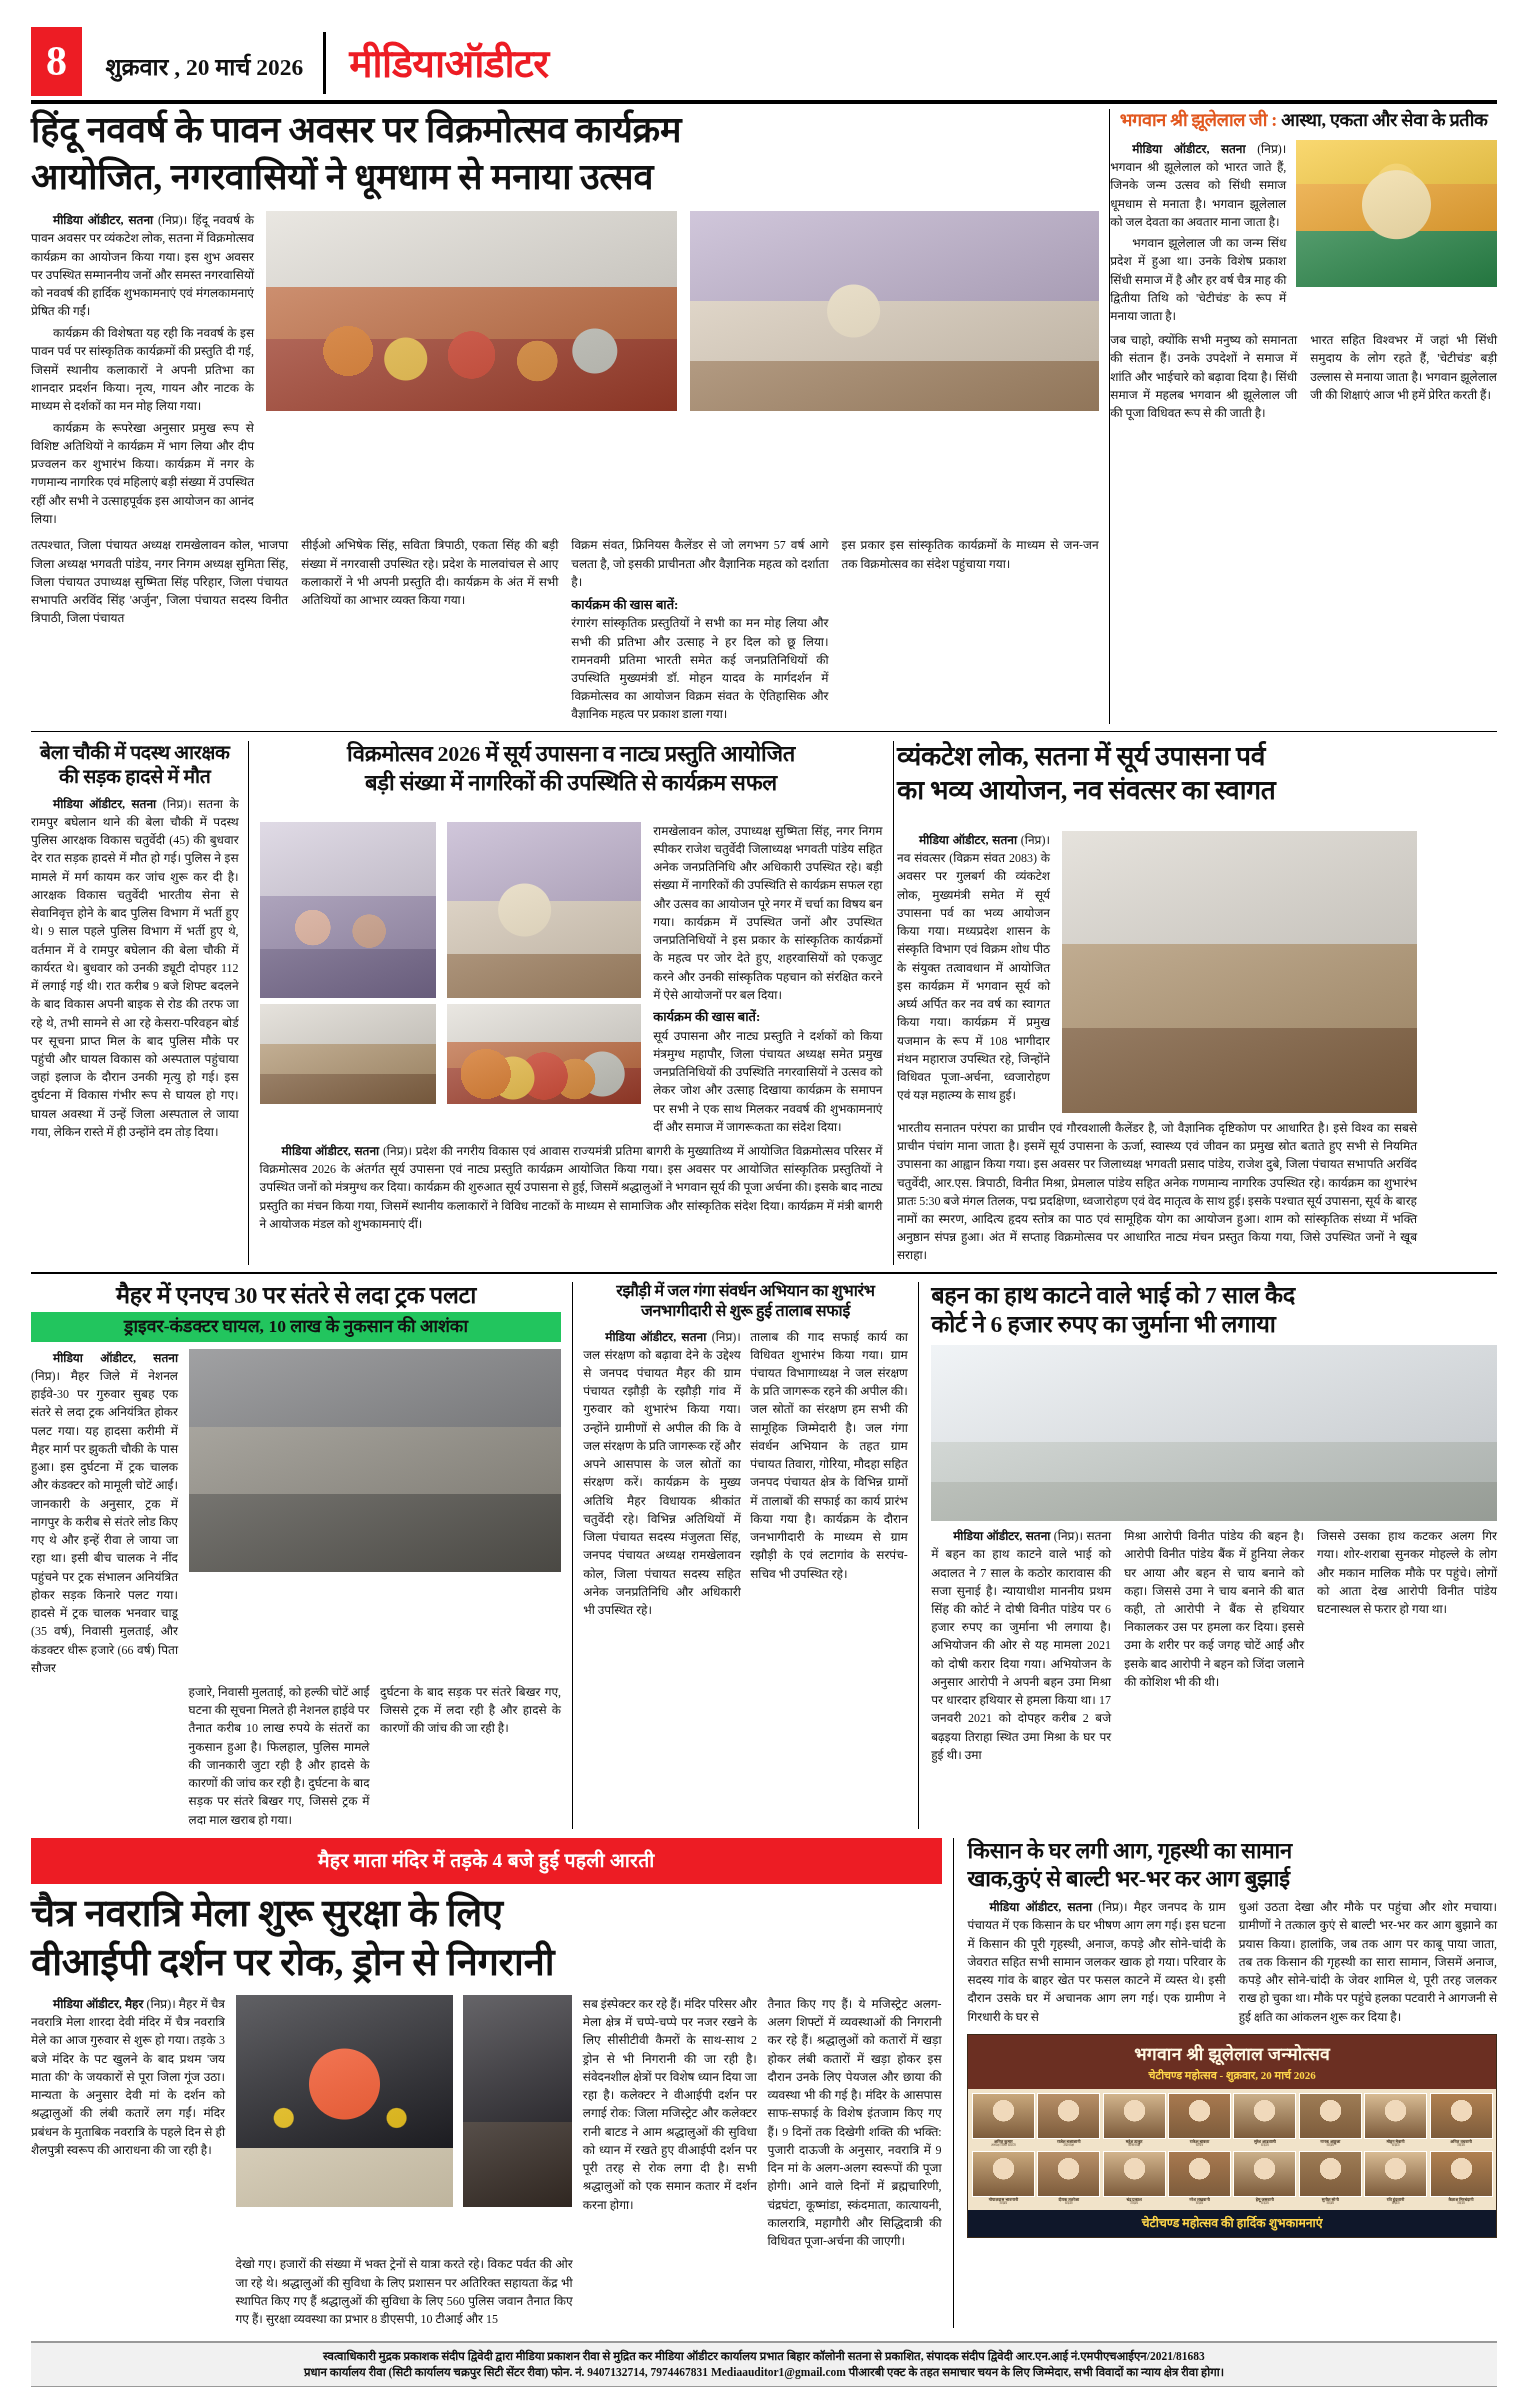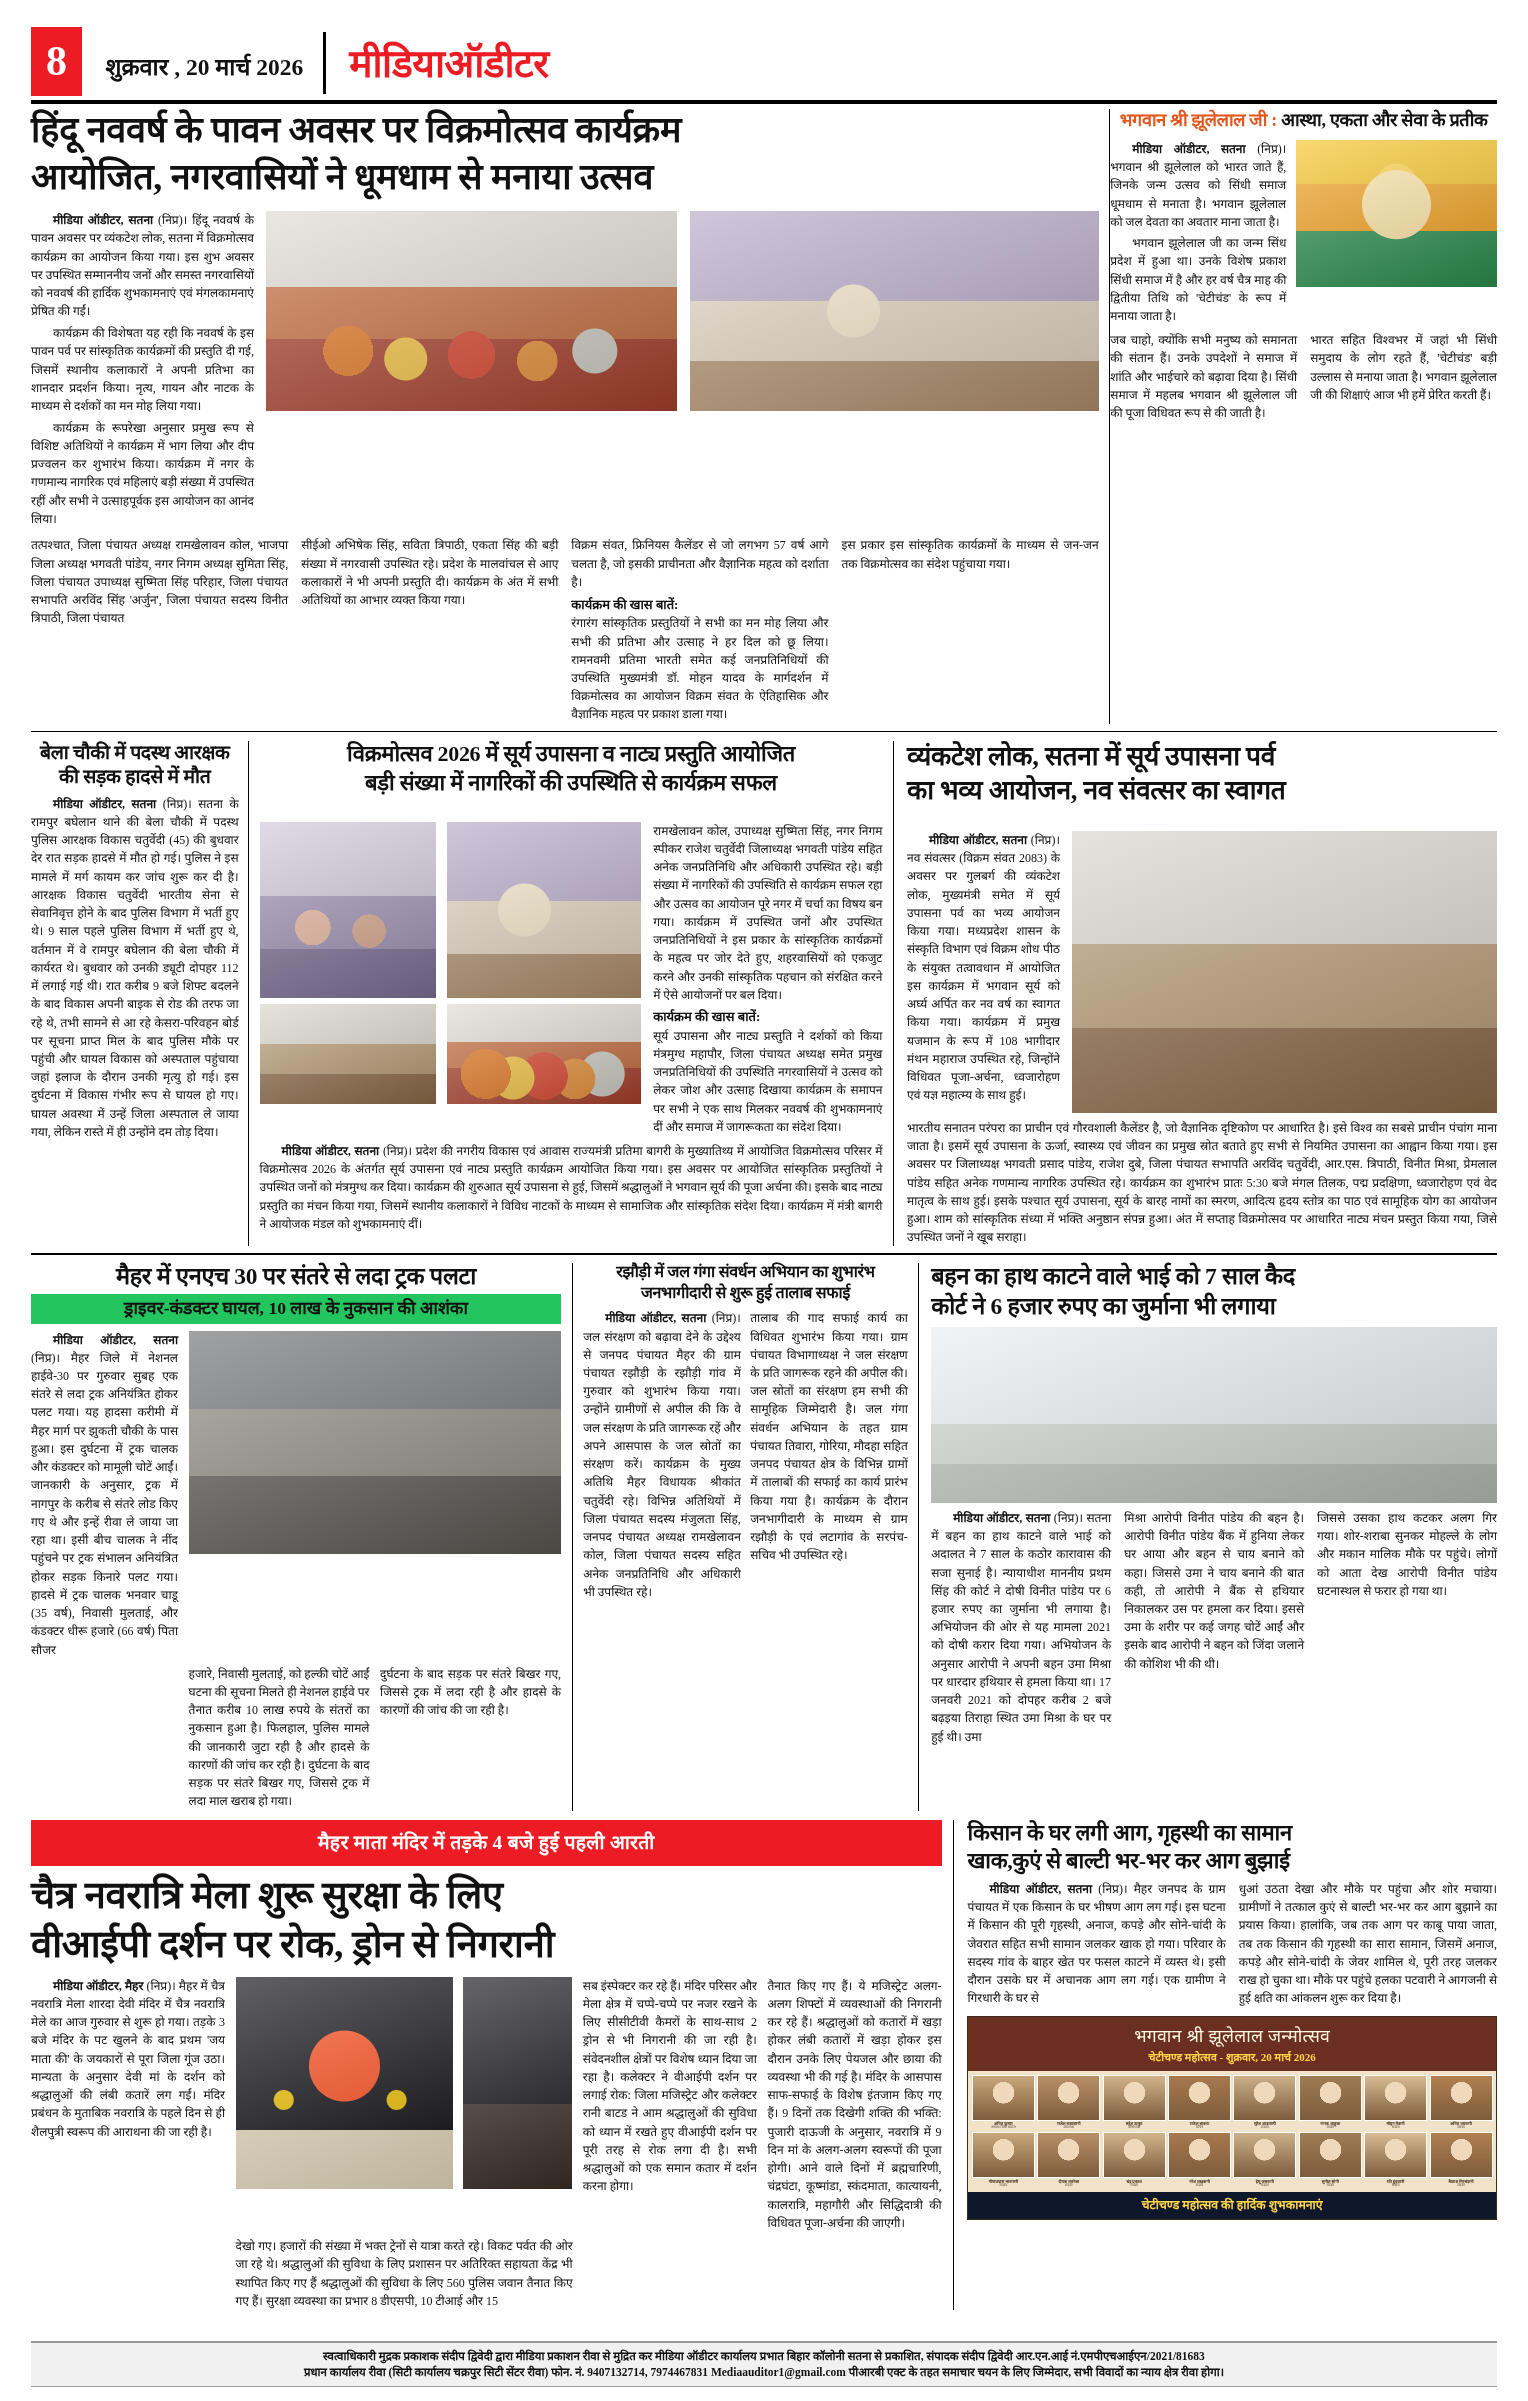--- a/index.html
+++ b/index.html
@@ -88,21 +88,21 @@
   .h-side .accent { color:#e2581f; }
 
   .cols3 { display:flex; gap:13px; }
   .cols2 { display:flex; gap:13px; }
   .col { flex:1; }
 
   
   .row2 { display:flex; margin-top:8.2px; }
   .r2-a { width:217px; padding-right:9.4px; }
   .r2-b { width:645px; padding:0 10.6px; }
-  .r2-c { width:604px; padding-left:13px; }
+  .r2-c { width:524px; padding-left:3px; }
   .h-sm { font-size:19.4px; line-height:1.24; text-align:center; }
   .h-md { font-size:22px; line-height:1.22; text-align:center; }
   .h-lg2 { font-size:26.4px; line-height:1.2; }
 
   
   .row3 { display:flex; margin-top:8.2px; }
   .r3-a { width:541px; padding-right:10.6px; }
   .r3-b { width:347px; padding:0 10.6px; }
   .r3-c { width:579px; padding-left:11.8px; }
   .yellowbar {
@@ -119,21 +119,21 @@
     text-align:center; padding:8.2px 5.9px 10.6px 5.9px; letter-spacing:0.3px;
   }
   .h-huge { font-size:38px; line-height:1.2; }
 
   
   .ad-box { border:1.8px solid #3a2a18; margin-top:8.2px; background:#f6efe2; }
   .ad-head {
     background:#6b2f22; color:#ffd64a; text-align:center; padding:5.9px 3.5px 7px 3.5px;
     position:relative;
   }
-  .ad-title { font-weight:normal; font-size:17.6px; color:#fff8e1; letter-spacing:0.3px; }
+  .ad-title { font-weight:bold; font-size:17.6px; color:#fff8e1; letter-spacing:0.3px; }
   .ad-sub { font-weight:bold; font-size:11px; color:#ffd64a; margin-top:2.4px; }
   .ad-grid { display:grid; grid-template-columns:repeat(8,1fr); gap:2.4px; padding:3.5px; background:#f1e3c9; }
   .ad-cell { text-align:center; }
   .ad-face { height:46px; background:linear-gradient(#c9a87c,#8c6a46); border:1.2px solid #fff; }
   .ad-nm { font-size:4.1px; line-height:1.1; font-weight:bold; color:#3a2a18; margin-top:1.2px; }
   .ad-ds { font-size:3.5px; line-height:1.1; color:#5a4630; }
   .ad-foot { background:#0f172a; color:#ffd64a; text-align:center; font-weight:bold; font-size:12.3px; padding:4.7px 2.4px 5.9px 2.4px; }
 
   
   .footer {

